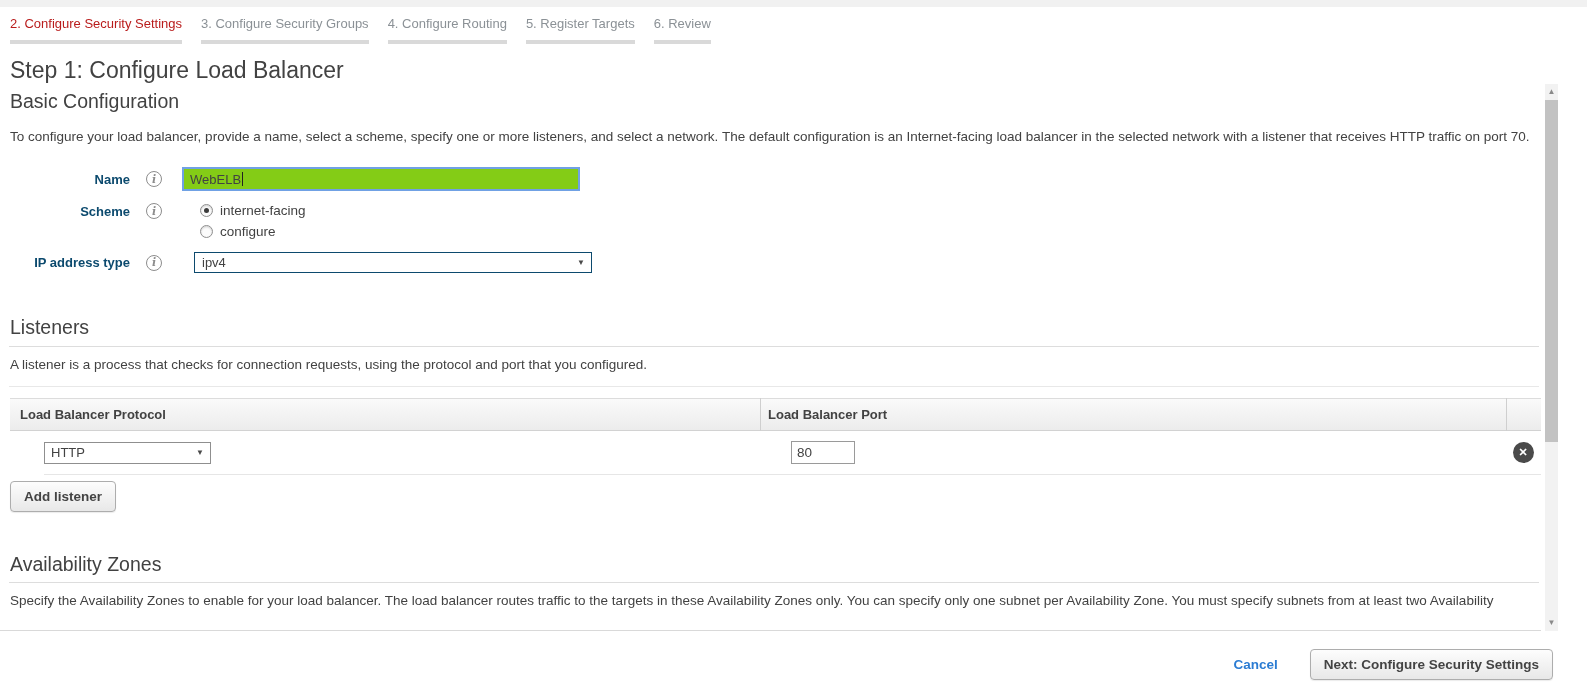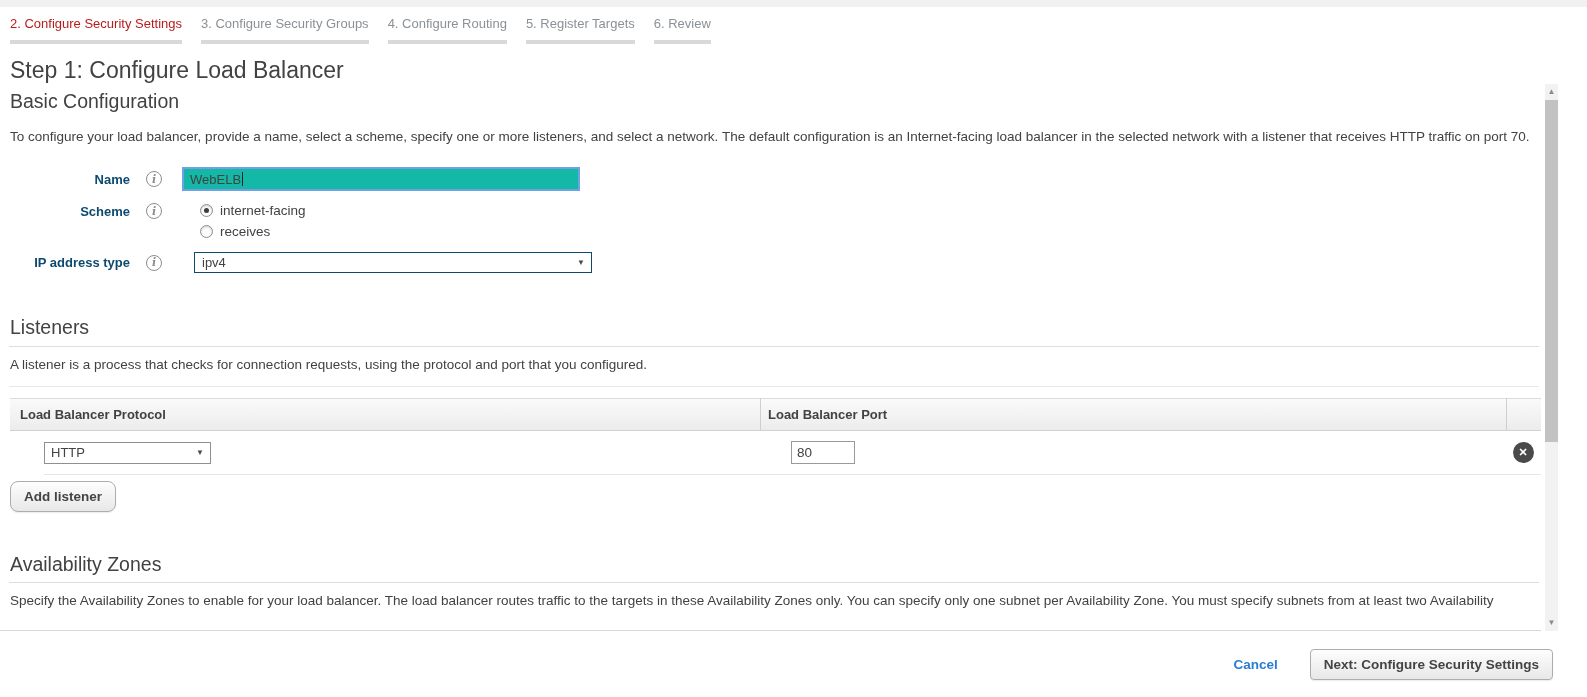--- a/index.html
+++ b/index.html
@@ -30,21 +30,21 @@
   
   .form-row { display:flex; align-items:center; margin-top:20px; }
   .form-row.top-align { align-items:flex-start; }
   .lbl { width:130px; text-align:right; font-weight:bold; font-size:13px; color:#0c4a6e; }
   .info { width:16px; height:16px; margin-left:16px; border-radius:50%;
     border:1px solid #8d8d8d; color:#8d8d8d; flex:0 0 auto;
     font:italic bold 11px "DejaVu Serif", serif;
     display:flex; align-items:center; justify-content:center; cursor:pointer; }
   .ctl { margin-left:32px; }
 
-  .text-input { width:398px; height:24px; border:2px solid #70a1e4; background:#14b8a6;
+  .text-input { width:398px; height:24px; border:2px solid #70a1e4; background:#84cc16;
     padding:0 6px; font-size:13px; display:flex; align-items:center;margin-left:20px; }
   .caret { display:inline-block; width:1px; height:14px; background:#222; margin-left:1px; }
 
   .radio-option { display:flex; align-items:center; gap:7px; font-size:13.5px; }
   .radio-option + .radio-option { margin-top:6px; }
   .radio { width:13px; height:13px; border-radius:50%; border:1px solid #8f8f8f;
     background:#fbfbfb; position:relative; flex:0 0 auto;
     box-shadow:inset 0 1px 2px rgba(0,0,0,0.18); cursor:pointer; }
   .radio.checked::after { content:""; position:absolute; left:3px; top:3px;
     width:5px; height:5px; border-radius:50%; background:#3c3c3c; }
@@ -71,21 +71,21 @@
   .port-input { width:64px; height:23px; border:1px solid #9a9a9a; background:#fff;
     padding:0 5px; font-size:13.5px; display:flex; align-items:center; }
   .delete { width:21px; height:21px; border-radius:50%; background:#4a4a4a; color:#fff;
     font-size:11px; font-weight:bold; display:flex; align-items:center; justify-content:center;
     cursor:pointer; }
 
   .btn { display:inline-block; background:linear-gradient(#fdfdfd,#e8e8e8);
     border:1px solid #adadad; border-radius:4px; font-weight:bold; font-size:13.5px;
     color:#444; padding:7px 13px; cursor:pointer; box-shadow:0 1px 1px rgba(0,0,0,0.08);
     white-space:nowrap; }
-  .add-listener { margin:6px 0 0 10px;border-radius:8px; }
+  .add-listener { margin:6px 0 0 10px; }
 
   .az-desc { white-space:nowrap; overflow:hidden; width:1528px; }
 
   
   .footer { position:absolute; left:0; top:632px; width:1587px; height:65px;
     background:#fff; display:flex; align-items:center; justify-content:flex-end;
     gap:32px; padding-right:34px; }
   .cancel { color:#2b7cd3; font-weight:bold; font-size:13.5px; cursor:pointer; }
 
   
@@ -130,21 +130,21 @@
   <div class="form-row top-align" style="margin-top:12px;">
     <div class="lbl" style="padding-top:1px;">Scheme</div>
     <div class="info">i</div>
     <div class="ctl" style="margin-left:38px;">
       <div class="radio-option">
         <span class="radio checked"></span>
         <span>internet-facing</span>
       </div>
       <div class="radio-option">
         <span class="radio"></span>
-        <span>receives</span>
+        <span>configure</span>
       </div>
     </div>
   </div>
 
   <div class="form-row" style="margin-top:13px;">
     <div class="lbl">IP address type</div>
     <div class="info">i</div>
     <div class="ctl select">
       <span>ipv4</span>
       <span class="arrow">▼</span>

